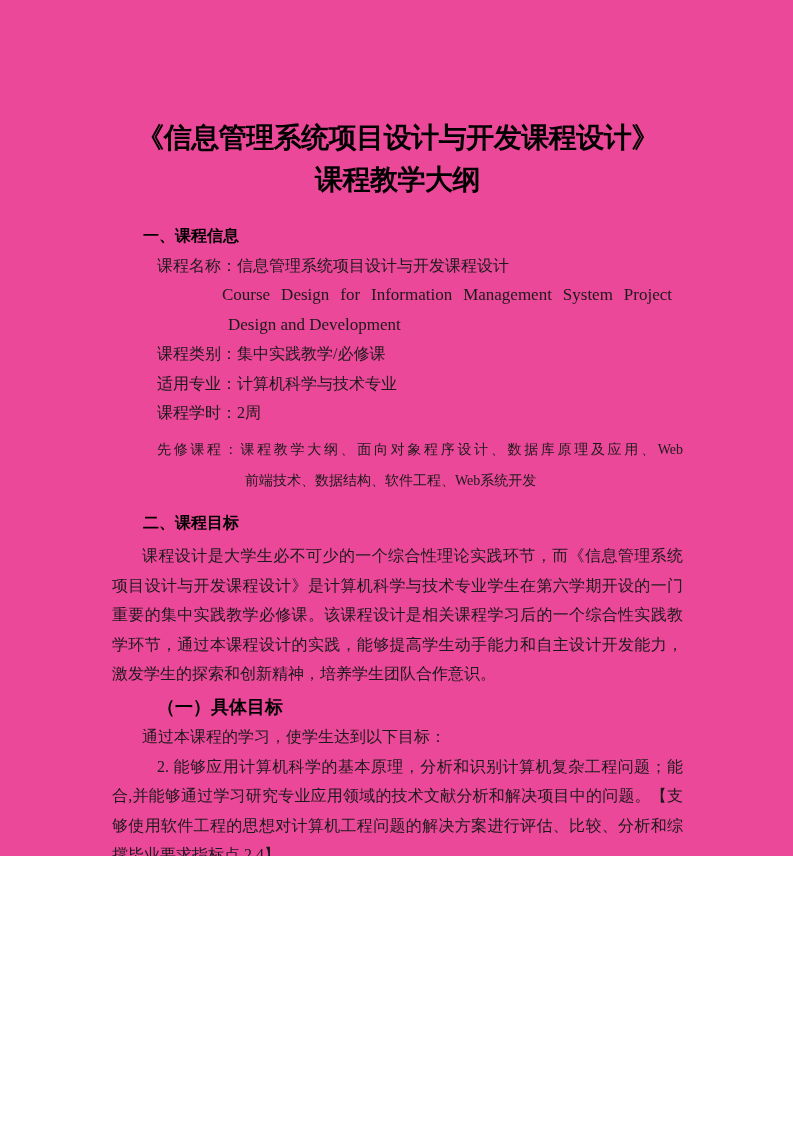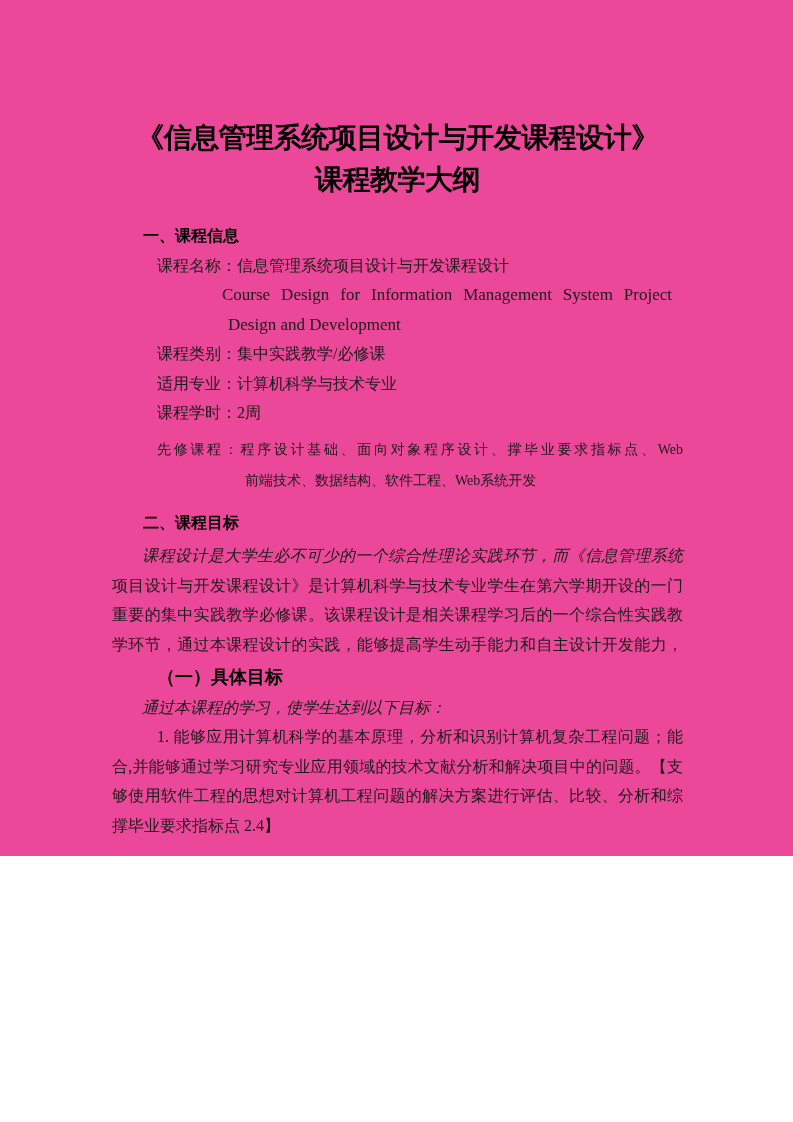--- a/index.html
+++ b/index.html
@@ -59,21 +59,21 @@
   .prereq-2 {
     font-size: 14px;
     line-height: 31.5px;
     padding-left: 133px;
   }
   .para-line {
     font-size: 16px;
     line-height: 29.5px;
   }
   .jfy { text-align: justify; text-align-last: justify; }
-  .ind-first  { padding-left: 30px; font-style: italic; }
+  .ind-first  { padding-left: 30px; }
   .ind-goal   { padding-left: 45px; }
   .mt-para    { margin-top: 4px; }
   .sub-heading {
     margin-top: 4px;
     font-size: 18px;
     font-weight: 700;
     line-height: 29.5px;
     padding-left: 45px;
     color: #000000;
   }
@@ -99,32 +99,33 @@
   <div class="field-row">
     <span>课程类别：</span><span>集中实践教学/必修课</span>
   </div>
   <div class="field-row">
     <span>适用专业：</span><span>计算机科学与技术专业</span>
   </div>
   <div class="field-row">
     <span>课程学时：</span><span>2周</span>
   </div>
 
-  <div class="prereq-1">先修课程：程序设计基础、面向对象程序设计、撑毕业要求指标点、Web</div>
+  <div class="prereq-1">先修课程：课程教学大纲、面向对象程序设计、数据库原理及应用、Web</div>
   <div class="prereq-2">前端技术、数据结构、软件工程、Web系统开发</div>
 
   <div class="sec-heading h-goals">二、课程目标</div>
 
   <div class="para-line jfy ind-first mt-para">课程设计是大学生必不可少的一个综合性理论实践环节，而《信息管理系统</div>
   <div class="para-line jfy">项目设计与开发课程设计》是计算机科学与技术专业学生在第六学期开设的一门</div>
   <div class="para-line jfy">重要的集中实践教学必修课。该课程设计是相关课程学习后的一个综合性实践教</div>
   <div class="para-line jfy">学环节，通过本课程设计的实践，能够提高学生动手能力和自主设计开发能力，</div>
+  <div class="para-line">激发学生的探索和创新精神，培养学生团队合作意识。</div>
 
   <div class="sub-heading">（一）具体目标</div>
 
   <div class="para-line ind-first">通过本课程的学习，使学生达到以下目标：</div>
 
-  <div class="para-line jfy ind-goal">1. 能够应用计算机科学的基本原理，分析和识别计算机复杂工程问题；能</div>
+  <div class="para-line jfy ind-goal">2. 能够应用计算机科学的基本原理，分析和识别计算机复杂工程问题；能</div>
   <div class="para-line jfy">合,并能够通过学习研究专业应用领域的技术文献分析和解决项目中的问题。【支</div>
   <div class="para-line jfy">够使用软件工程的思想对计算机工程问题的解决方案进行评估、比较、分析和综</div>
   <div class="para-line">撑毕业要求指标点 2.4】</div>
 
 </div>
 
 </body></html>

